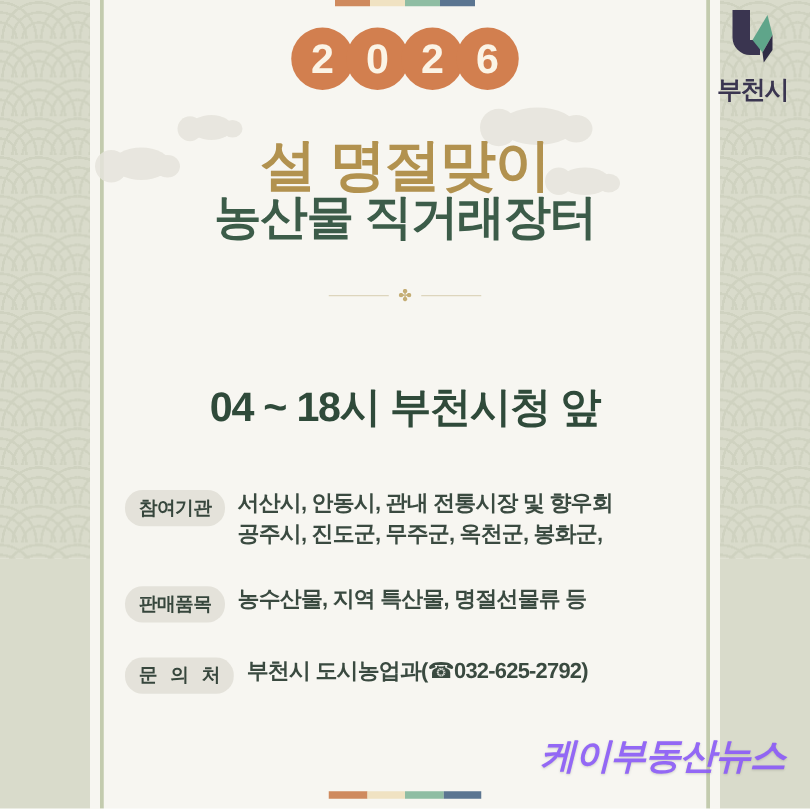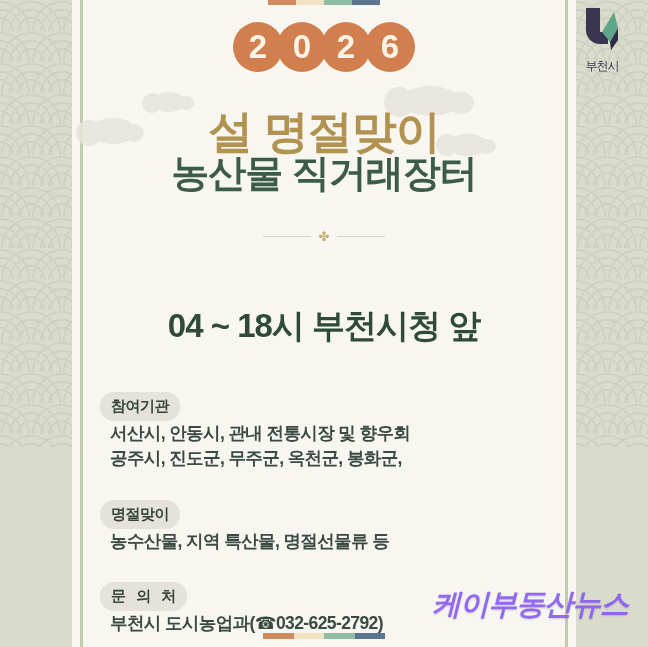--- a/index.html
+++ b/index.html
@@ -210,21 +210,20 @@
   .info {
     position: absolute;
     left: 12px;
     top: 390px;
     width: 460px;
   }
   .info-row {
     display: flex;
     align-items: flex-start;
     margin-bottom: 26px;
-    flex-direction: column;
   }
   .pill {
     flex: 0 0 auto;
     background: #e4e2da;
     color: #36463c;
     border-radius: 14px;
     padding: 5px 11px;
     font-size: 15px;
     font-weight: bold;
     white-space: nowrap;
@@ -247,22 +246,22 @@
     position: absolute;
     right: 14px;
     top: 6px;
     width: 64px;
     text-align: center;
   }
   .logo .mark { display: block; margin: 0 auto; }
   .logo .name {
     display: block;
     margin-top: 2px;
-    font-size: 12px;
-    font-weight: normal;
+    font-size: 20px;
+    font-weight: bold;
     color: #3a3550;
     letter-spacing: -1px;
   }
 
   
   .watermark {
     position: absolute;
     right: 20px;
     bottom: 22px;
     font-size: 29px;
@@ -338,21 +337,21 @@
 
       <div class="info-row">
         <div class="pill">참여기관</div>
         <div class="info-text">
           <span class="l2">서산시, 안동시, 관내 전통시장 및 향우회</span>
           <span class="l2">공주시, 진도군, 무주군, 옥천군, 봉화군,</span>
         </div>
       </div>
 
       <div class="info-row">
-        <div class="pill">명절맞이</div>
+        <div class="pill">판매품목</div>
         <div class="info-text">
           <span class="l2">농수산물, 지역 특산물, 명절선물류 등</span>
         </div>
       </div>
 
       <div class="info-row">
         <div class="pill spaced">문 의 처</div>
         <div class="info-text">
           <span class="l2">부천시 도시농업과(☎032-625-2792)</span>
         </div>

